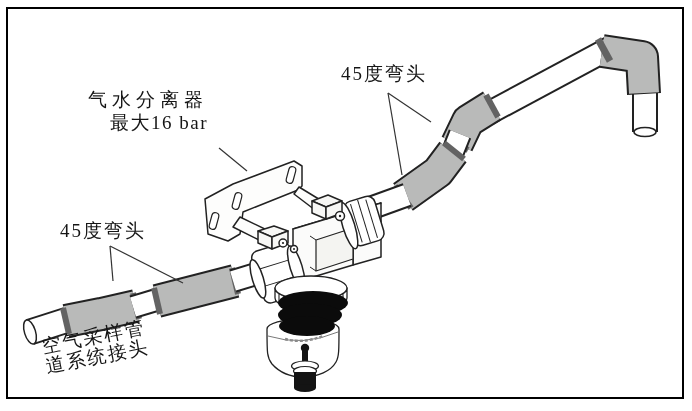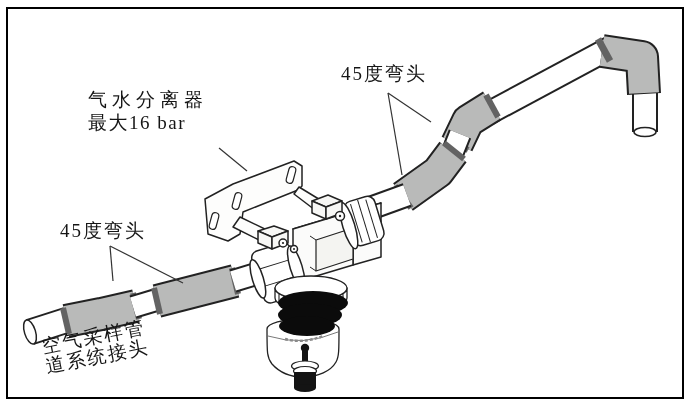--- a/index.html
+++ b/index.html
@@ -7,21 +7,21 @@
     position:relative;width:692px;height:411px;background:#fff;overflow:hidden;
     font-family:"Liberation Serif","DejaVu Serif",serif;color:#111;
   }
   #frame{
     position:absolute;left:6px;top:7px;width:678px;height:392px;
     box-sizing:border-box;border:2px solid #000;background:#fff;
   }
   #art{position:absolute;left:0;top:0;width:692px;height:411px;}
   .lbl{position:absolute;font-size:19px;line-height:23px;color:#151515;white-space:nowrap;}
   .lbl .ln{display:block;}
-  #lbl-separator{left:88px;top:88px;}
+  #lbl-separator{left:88px;top:88px;text-align:right;}
   #lbl-separator .ln1{letter-spacing:5px;}
   #lbl-separator .ln2{letter-spacing:1.5px;}
   #lbl-separator .ln3{letter-spacing:2px;}
   #lbl-elbow-top{left:341px;top:62px;letter-spacing:2px;}
   #lbl-elbow-left{left:60px;top:219px;letter-spacing:2px;}
   #lbl-sampling{left:44px;top:337px;transform:rotate(-11deg);transform-origin:0 50%;line-height:20px;letter-spacing:2px;}
 </style>
 </head>
 <body>
 

